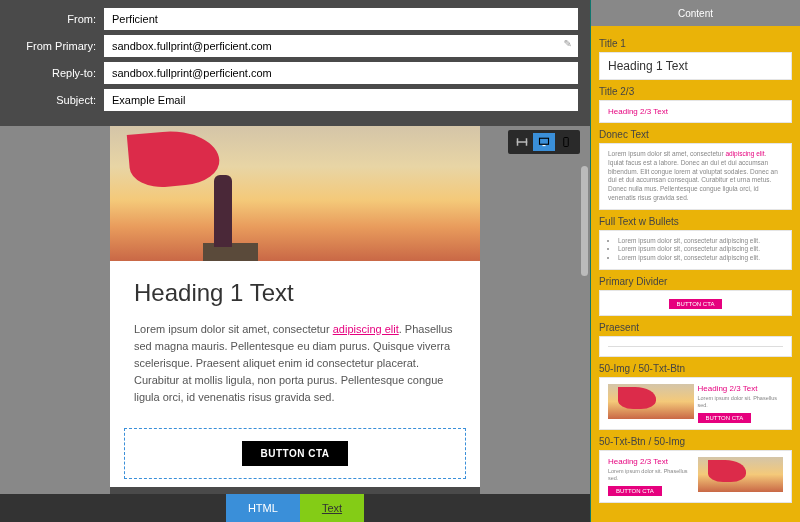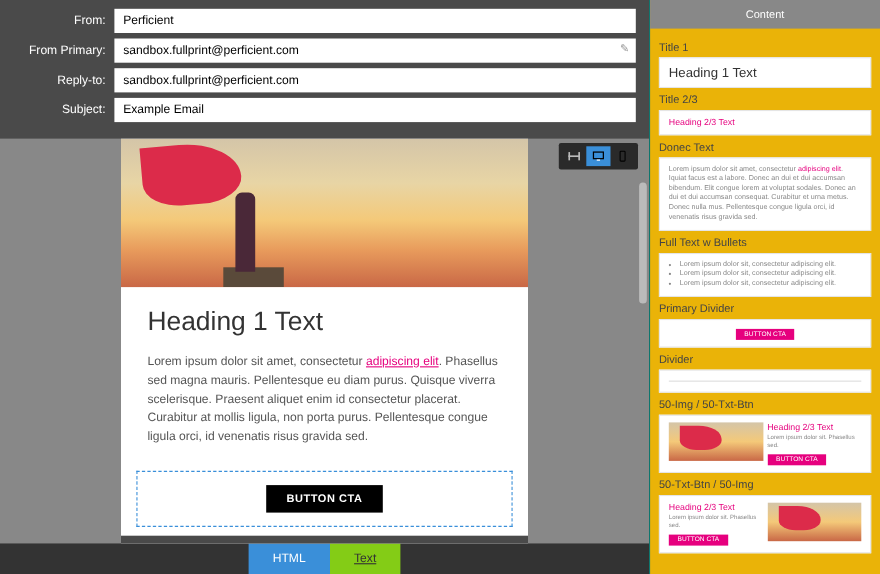--- a/index.html
+++ b/index.html
@@ -158,21 +158,21 @@
         <ul class="mod-bullets">
           <li>Lorem ipsum dolor sit, consectetur adipiscing elit.</li>
           <li>Lorem ipsum dolor sit, consectetur adipiscing elit.</li>
           <li>Lorem ipsum dolor sit, consectetur adipiscing elit.</li>
         </ul>
       </div>
 
       <div class="mod-title">Primary Divider</div>
       <div class="mod-box mod-btn-center"><span class="mod-btn">BUTTON CTA</span></div>
 
-      <div class="mod-title">Divider</div>
+      <div class="mod-title">Praesent</div>
       <div class="mod-box">
           <div class="mod-divider-line"></div>
         </div>
 
       <div class="mod-title">50-Img / 50-Txt-Btn</div>
       <div class="mod-box">
         <div class="mod-split">
           <div>
               <div class="mod-thumb"></div>
             </div>

